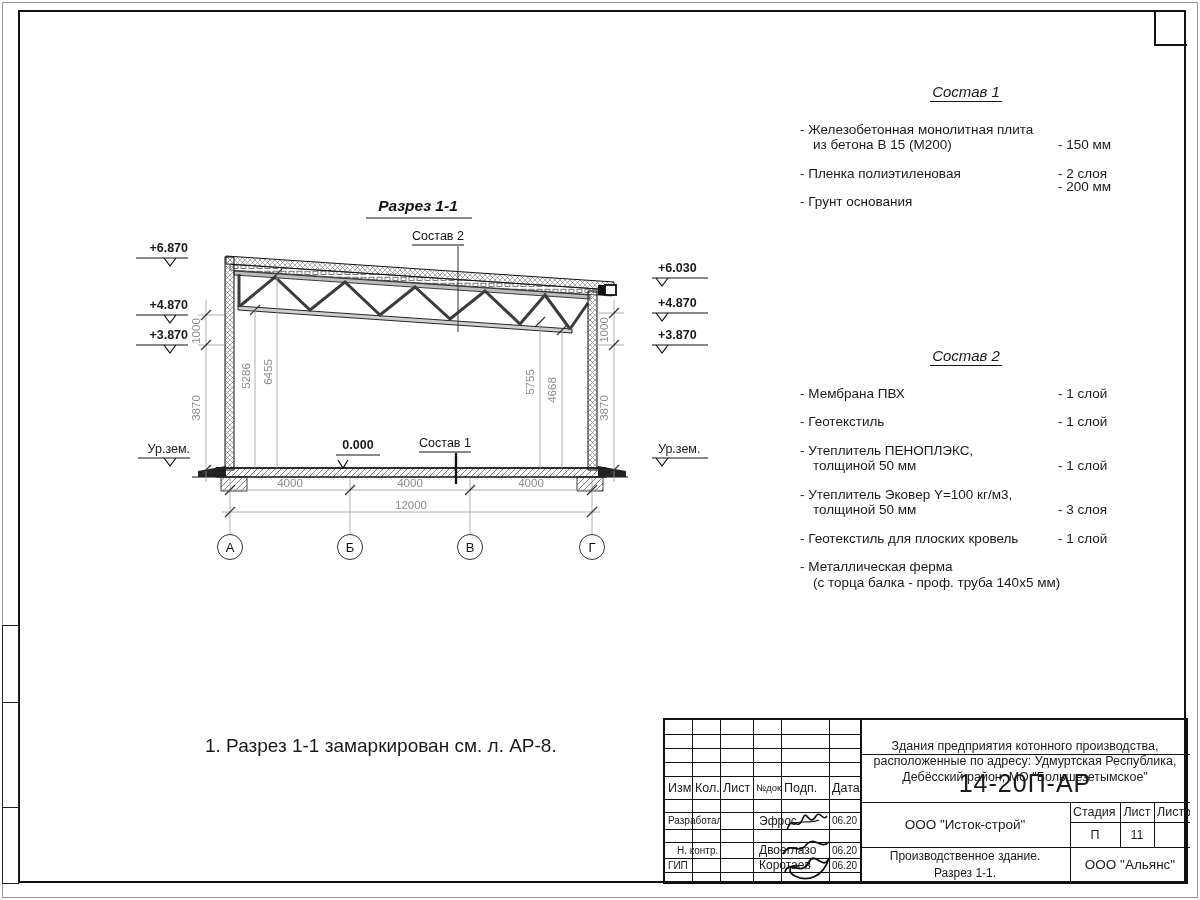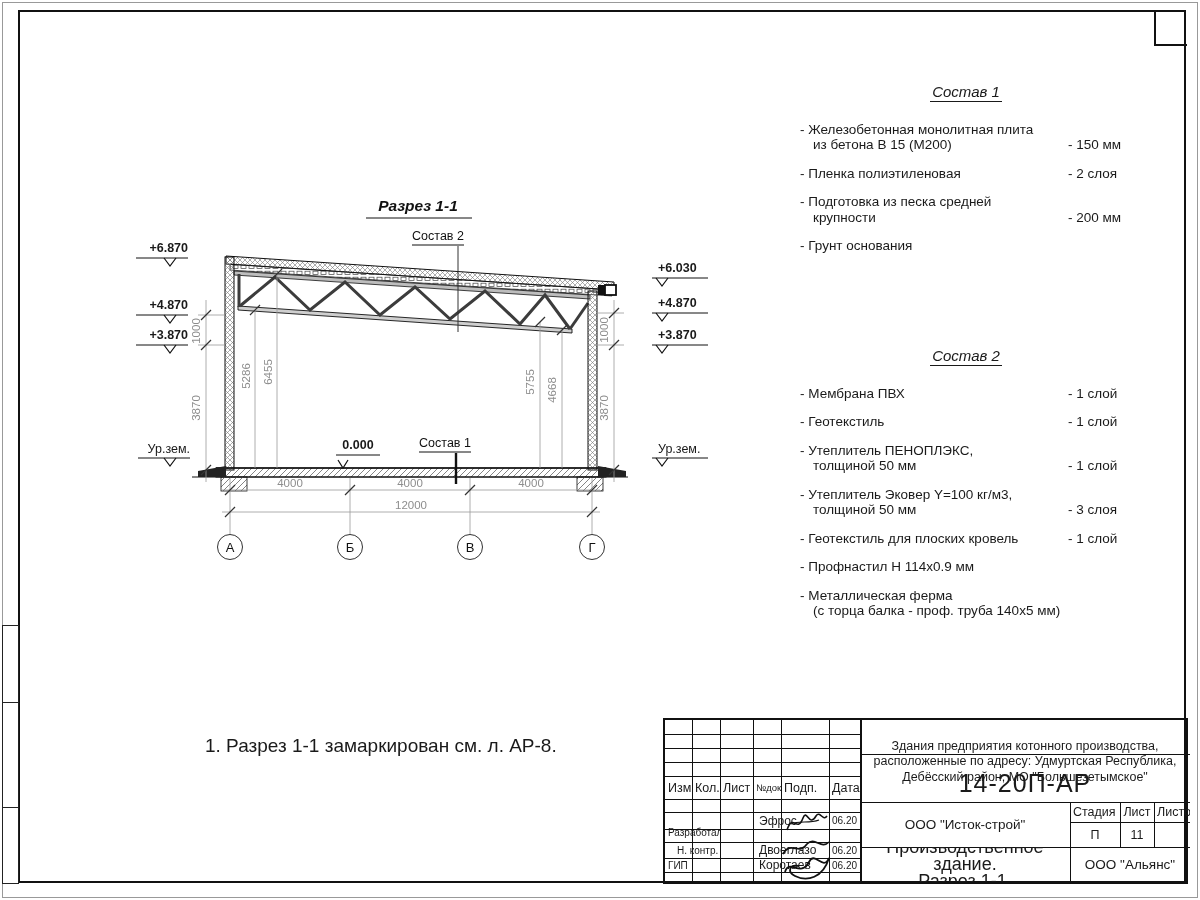--- a/index.html
+++ b/index.html
@@ -10,32 +10,32 @@
   .frame{left:18px;top:10px;width:1168px;height:873px;border:2px solid #111;box-sizing:border-box;}
   .corner-box{left:1154px;top:10px;width:33px;height:36px;border:2px solid #111;box-sizing:border-box;border-top:none;border-right:none;}
   .margin-box{left:2px;width:17px;border:1px solid #222;box-sizing:border-box;background:#fff;}
 
   
   .speclist{position:absolute;width:332px;font-size:13.5px;line-height:15.5px;}
   .speclist .sl-title{font-style:italic;font-size:15px;text-align:center;margin-bottom:22px;}
   .speclist .sl-title span{border-bottom:1px solid #1a1a1a;padding:0 2px 1px;}
   .sl-item{position:relative;margin-bottom:13px;}
   .sl-text{display:inline-block;white-space:pre-line;padding-left:13px;text-indent:-13px;max-width:250px;}
-  .sl-val{position:absolute;left:268px;bottom:0;white-space:nowrap;margin-top:47px;}
+  .sl-val{position:absolute;left:258px;bottom:0;white-space:nowrap;margin-top:47px;}
 
   .note{font-size:19px;}
 
   
   .tb{left:663px;top:718px;width:525px;height:166px;border:2px solid #111;box-sizing:border-box;}
   .tb .cell{position:absolute;box-sizing:border-box;overflow:hidden;}
   .vline,.hline{position:absolute;background:#111;}
   .tb-doc{font-size:25px;letter-spacing:1px;margin-top:46px;}
   .tb-proj{font-size:12.5px;line-height:15.5px;white-space:pre-line;text-align:center;}
   .tb-org{font-size:13.5px;}
-  .tb-sub{font-size:18px;line-height:17px;white-space:pre-line;text-align:center;}
+  .tb-sub{font-size:12px;line-height:17px;white-space:pre-line;text-align:center;}
   .tb-h{font-size:12.5px;}
   .tb-h-small{font-size:9.5px;}
   .tb-role{font-size:10px;}
   .tb-name{font-size:12px;margin-left:36px;}
   .tb-date{font-size:10px;}
   .cc{display:flex;align-items:center;justify-content:center;text-align:center;}
   .cl{display:flex;align-items:center;padding-left:3px;}
 
   
   svg text{font-family:"Liberation Sans",sans-serif;}
@@ -219,22 +219,20 @@
     <div class="sl-item">
       <span class="sl-text">- Железобетонная  монолитная плита
 из бетона В 15 (М200)</span>
       <span class="sl-val">- 150 мм</span>
     </div>
     <div class="sl-item">
       <span class="sl-text">- Пленка полиэтиленовая</span>
       <span class="sl-val">-  2 слоя</span>
     </div>
     <div class="sl-item">
-      <span class="sl-text">- Подготовка из песка средней
-крупности</span>
       <span class="sl-val">- 200 мм</span>
     </div>
     <div class="sl-item">
       <span class="sl-text">- Грунт основания</span>
       <span class="sl-val"></span>
     </div>
   </div>
 
   <div class="speclist" style="left:800px;top:348px;">
     <div class="sl-title"><span>Состав 2</span></div>
@@ -252,24 +250,20 @@
       <span class="sl-val">- 1 слой</span>
     </div>
     <div class="sl-item">
       <span class="sl-text">- Утеплитель Эковер Y=100 кг/м3,
 толщиной 50 мм</span>
       <span class="sl-val">- 3 слоя</span>
     </div>
     <div class="sl-item">
       <span class="sl-text">- Геотекстиль для плоских кровель</span>
       <span class="sl-val">- 1 слой</span>
-    </div>
-    <div class="sl-item">
-      <span class="sl-text">- Профнастил Н 114х0.9 мм</span>
-      <span class="sl-val"></span>
     </div>
     <div class="sl-item">
       <span class="sl-text">- Металлическая ферма
 (с торца балка - проф. труба 140х5 мм)</span>
       <span class="sl-val"></span>
     </div>
   </div>
 
   <div class="abs tb">
 
@@ -299,21 +293,21 @@
     <div class="vline" style="left:455px;top:82px;width:1px;height:45px;"></div>
     <div class="vline" style="left:489px;top:82px;width:1px;height:45px;"></div>
 
     <div class="cell cl tb-h" style="left:0;top:56px;width:27px;height:23px;">Изм.</div>
     <div class="cell cl tb-h" style="left:27px;top:56px;width:28px;height:23px;">Кол.</div>
     <div class="cell cl tb-h" style="left:55px;top:56px;width:33px;height:23px;">Лист</div>
     <div class="cell cl tb-h-small" style="left:88px;top:56px;width:28px;height:23px;">№док.</div>
     <div class="cell cl tb-h" style="left:116px;top:56px;width:48px;height:23px;">Подп.</div>
     <div class="cell cl tb-h" style="left:164px;top:56px;width:31px;height:23px;">Дата</div>
 
-    <div class="cell cl tb-role" style="left:0;top:104px;width:55px;height:17px;">Разработал</div>
+    <div class="cell cl tb-role" style="left:0;top:92px;width:55px;height:17px;">Разработал</div>
     <div class="cell cl tb-name" style="left:55px;top:92px;width:61px;height:17px;">Эфрос</div>
     <div class="cell cl tb-date" style="left:164px;top:92px;width:31px;height:17px;">06.20</div>
 
     <div class="cell cl tb-role" style="left:0;top:122px;width:55px;height:16px;padding-left:12px;">Н. контр.</div>
     <div class="cell cl tb-name" style="left:55px;top:122px;width:61px;height:16px;">Двоеглазов</div>
     <div class="cell cl tb-date" style="left:164px;top:122px;width:31px;height:16px;">06.20</div>
 
     <div class="cell cl tb-role" style="left:0;top:138px;width:55px;height:14px;">ГИП</div>
     <div class="cell cl tb-name" style="left:55px;top:138px;width:61px;height:14px;">Коротаев</div>
     <div class="cell cl tb-date" style="left:164px;top:138px;width:31px;height:14px;">06.20</div>

